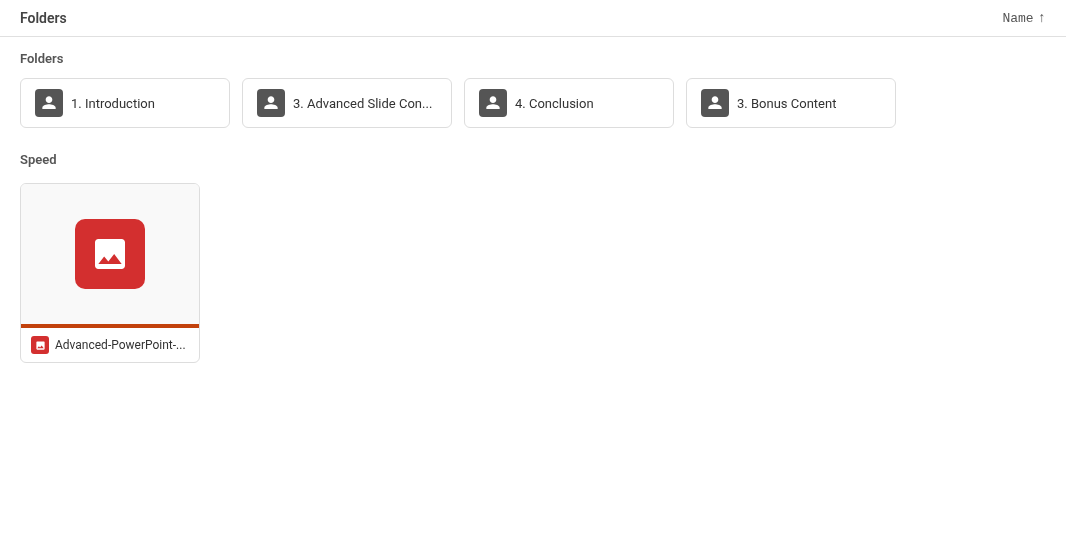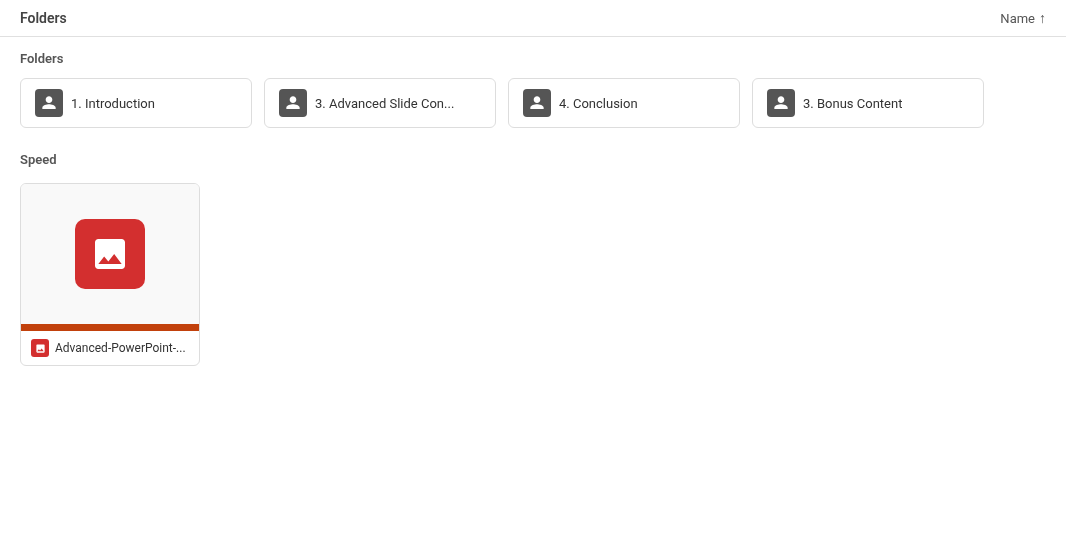--- a/index.html
+++ b/index.html
@@ -25,20 +25,21 @@
       color: #444;
     }
 
     .sort-control {
       display: flex;
       align-items: center;
       gap: 4px;
       font-size: 13px;
       color: #555;
       cursor: pointer;
+      font-family: Liberation Mono, monospace;
     }
 
     .sort-arrow {
       font-size: 14px;
       color: #555;
     }
 
     .section-label {
       font-size: 13px;
       font-weight: 600;
@@ -53,21 +54,21 @@
       padding: 4px 20px 10px;
     }
 
     .folder-item {
       display: flex;
       align-items: center;
       gap: 8px;
       border: 1px solid #ddd;
       border-radius: 6px;
       padding: 10px 14px;
-      width: 232px;
+      width: 210px;
       cursor: pointer;
       background: #fff;
       transition: background 0.15s;
     }
 
     .folder-icon-wrapper {
       display: flex;
       align-items: center;
       justify-content: center;
       background: #555;
@@ -135,21 +136,21 @@
       width: 40px;
       height: 40px;
       fill: #fff;
     }
 
     .file-name-row {
       display: flex;
       align-items: center;
       gap: 6px;
       padding: 8px 10px;
-      border-top: 7px solid #c2410c;
+      border-top: 4px solid #c2410c;
     }
 
     .file-thumb-icon {
       width: 18px;
       height: 18px;
       background: #d32f2f;
       border-radius: 3px;
       display: flex;
       align-items: center;
       justify-content: center;

